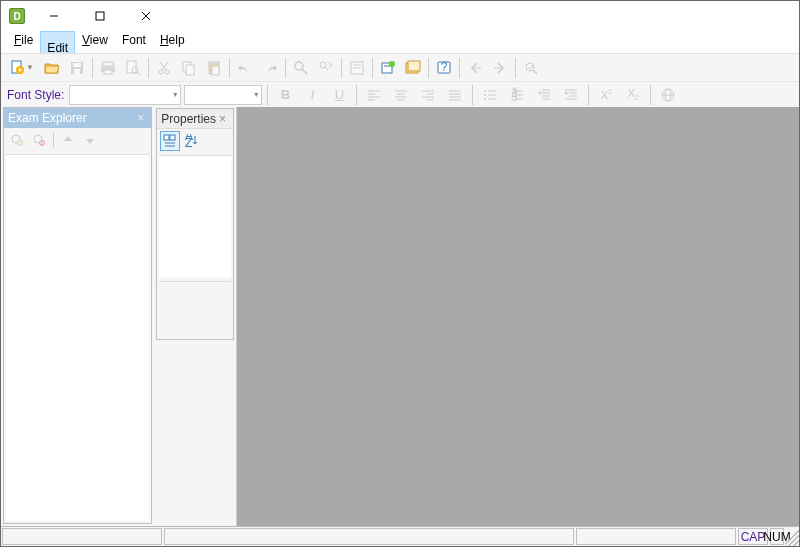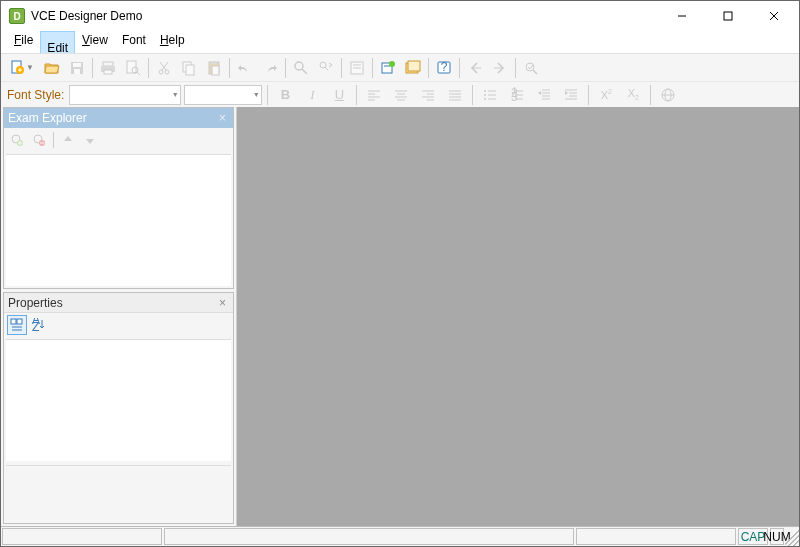--- a/index.html
+++ b/index.html
@@ -13,56 +13,55 @@
 .menu-item{padding:2px 7px;cursor:default}
 .menu-item u{text-decoration:underline}
 .menu-item.active{background:#cce8ff;border:1px solid #99d1ff;padding:9px 6px}
 .toolbar{height:28px;display:flex;align-items:center;padding:2px 4px;background:#f5f5f5;border-top:1px solid #e0e0e0;gap:1px}
 .toolbar2{height:26px;display:flex;align-items:center;padding:2px 4px;background:#f5f5f5;border-top:1px solid #e8e8e8;gap:3px}
 .tbtn{width:24px;height:24px;display:flex;align-items:center;justify-content:center;border-radius:2px}
 .tbtn svg{width:16px;height:16px}
 .tbtn.disabled{opacity:.45}
 .tbtn.drop{width:34px}
 .sep{width:1px;height:20px;background:#ccc;margin:0 2px}
-.font-label{color:#a16207;padding:0 2px}
+.font-label{color:#4c1d95;padding:0 2px}
 .combo{height:20px;border:1px solid #ccc;background:#fff;display:flex;align-items:center;justify-content:flex-end;padding:0 3px}
 .combo.w1{width:112px}
 .combo.w2{width:78px}
 .drop-arrow{font-size:8px;color:#888}
 .workspace{flex:1;display:flex;min-height:0}
-.left-panel{width:236px;display:flex;flex-direction:column;background:#f5f5f5;border-right:1px solid #ccc}
+.left-panel{width:236px;display:flex;flex-direction:row;background:#f5f5f5;border-right:1px solid #ccc}
 .panel-top{flex:1;display:flex;flex-direction:column;border:1px solid #bfbfbf;margin:0 2px 2px 2px;min-height:0}
 .panel-bottom{height:232px;display:flex;flex-direction:column;border:1px solid #bfbfbf;margin:1px 2px 2px 2px}
 .panel-header{height:20px;display:flex;align-items:center;padding:0 4px;font-size:12px}
 .panel-header.blue{background:#a7c6e2;color:#fff}
 .panel-header.gray{background:#eee;color:#333;border-bottom:1px solid #ddd}
 .panel-header .spacer{flex:1}
 .close-x{font-size:12px;opacity:.7;padding:0 3px}
 .panel-toolbar{height:24px;display:flex;align-items:center;padding:1px 3px;gap:2px;background:#f5f5f5}
 .mini-btn{width:20px;height:20px;display:flex;align-items:center;justify-content:center}
 .mini-btn.disabled{opacity:.4}
 .mini-btn.active{border:1px solid #6aa9e0;background:#e6f2fb}
 .panel-body{flex:1;background:#fff;border-top:1px solid #ddd;margin:2px}
 .panel-footer{height:56px;background:#f5f5f5;border-top:1px solid #ddd;margin:2px}
 .canvas{flex:1;background:#a9a9a9}
 .statusbar{height:20px;display:flex;border-top:1px solid #bbb;font-size:11px;background:#f5f5f5}
 .status-cell{border:1px solid #c0c0c0;margin:1px;height:17px;display:flex;align-items:center;padding:0 3px}
 .sc1{width:160px}
 .sc2{flex:1}
 .sc3{width:160px}
-.sc4{width:30px;color:#0f766e;justify-content:center}
+.sc4{width:30px;color:#4c1d95;justify-content:center}
 .sc5{width:14px;justify-content:center}
 .grip{width:14px;background:linear-gradient(135deg,transparent 50%,#bbb 50%,#bbb 55%,transparent 55%,transparent 65%,#bbb 65%,#bbb 70%,transparent 70%,transparent 80%,#bbb 80%,#bbb 85%,transparent 85%)}
 </style>
 </head>
 <body>
 
 <div class="titlebar">
   <div class="app-icon">D</div>
-  <div class="title-text">VCE Designer Demo</div>
   <div class="win-controls">
     <div class="win-btn">
         <svg viewBox="0 0 10 10" width="10" height="10">
           <line x1="1" y1="5" x2="9" y2="5" stroke="#000" stroke-width="1"></line>
         </svg>
       </div>
     <div class="win-btn">
         <svg viewBox="0 0 10 10" width="10" height="10">
           <rect x="1" y="1" width="8" height="8" fill="none" stroke="#000" stroke-width="1"></rect>
         </svg>

